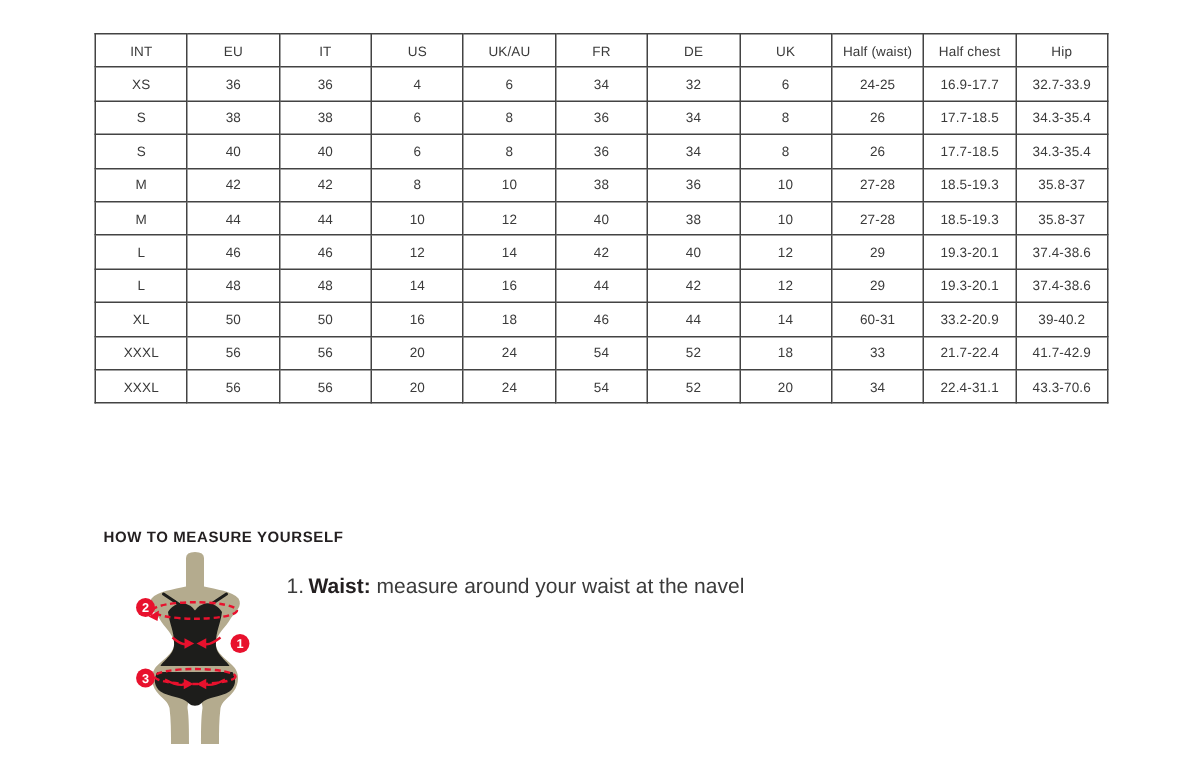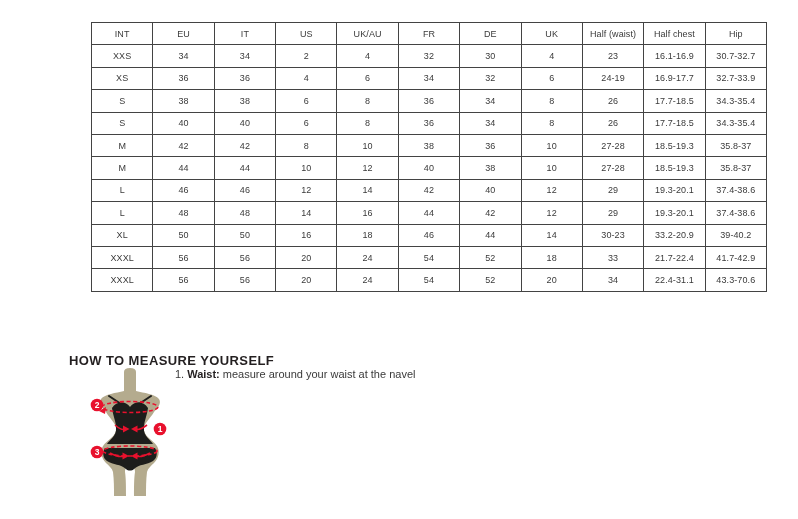--- a/index.html
+++ b/index.html
@@ -21,21 +21,20 @@
     position: absolute;
     left: 63px;
     top: 22px;
     width: 676px;
   }
   table.size-table {
     width: 100%;
     border-collapse: collapse;
     table-layout: fixed;
     border: 1px solid #2e2e2e;
-    margin-left: 28px;
   }
   table.size-table th,
   table.size-table td {
     border: 1px solid #434343;
     height: 21.4px;
     padding: 0 2px;
     text-align: center;
     vertical-align: middle;
     font-size: 9px;
     font-weight: normal;
@@ -44,33 +43,33 @@
     overflow: hidden;
     white-space: nowrap;
   }
 
   
   .measure-title {
     position: absolute;
     left: 65px;
     top: 349px;
     margin: 4px;
-    font-size: 13px;
+    font-size: 10px;
     font-weight: bold;
     letter-spacing: 0.4px;
     color: #231f20;
   }
   .steps {
     position: absolute;
     left: 175px;
     top: 369px;
-    margin: 0;
+    margin: 16px;
     padding: 0;
     list-style: none;
-    font-size: 11px;
+    font-size: 14px;
     color: #3a3a3a;
   }
   .steps li {
     margin: 0 0 6.5px 0;
     line-height: 10px;
     white-space: nowrap;
   }
   .steps .num { margin-right: 3px; }
   .steps b { font-weight: bold; color: #231f20; }
 
@@ -112,42 +111,29 @@
             <th>FR</th>
             <th>DE</th>
             <th>UK</th>
             <th>Half (waist)</th>
             <th>Half chest</th>
             <th>Hip</th>
           </tr>
       </thead>
       <tbody id="size-table-body">
           <tr>
-            <td>XXS</td>
-            <td>34</td>
-            <td>34</td>
-            <td>2</td>
-            <td>4</td>
-            <td>32</td>
-            <td>30</td>
-            <td>4</td>
-            <td>23</td>
-            <td>16.1-16.9</td>
-            <td>30.7-32.7</td>
-          </tr>
-          <tr>
             <td>XS</td>
             <td>36</td>
             <td>36</td>
             <td>4</td>
             <td>6</td>
             <td>34</td>
             <td>32</td>
             <td>6</td>
-            <td>24-19</td>
+            <td>24-25</td>
             <td>16.9-17.7</td>
             <td>32.7-33.9</td>
           </tr>
           <tr>
             <td>S</td>
             <td>38</td>
             <td>38</td>
             <td>6</td>
             <td>8</td>
             <td>36</td>
@@ -224,21 +210,21 @@
           </tr>
           <tr>
             <td>XL</td>
             <td>50</td>
             <td>50</td>
             <td>16</td>
             <td>18</td>
             <td>46</td>
             <td>44</td>
             <td>14</td>
-            <td>30-23</td>
+            <td>60-31</td>
             <td>33.2-20.9</td>
             <td>39-40.2</td>
           </tr>
           <tr>
             <td>XXXL</td>
             <td>56</td>
             <td>56</td>
             <td>20</td>
             <td>24</td>
             <td>54</td>

